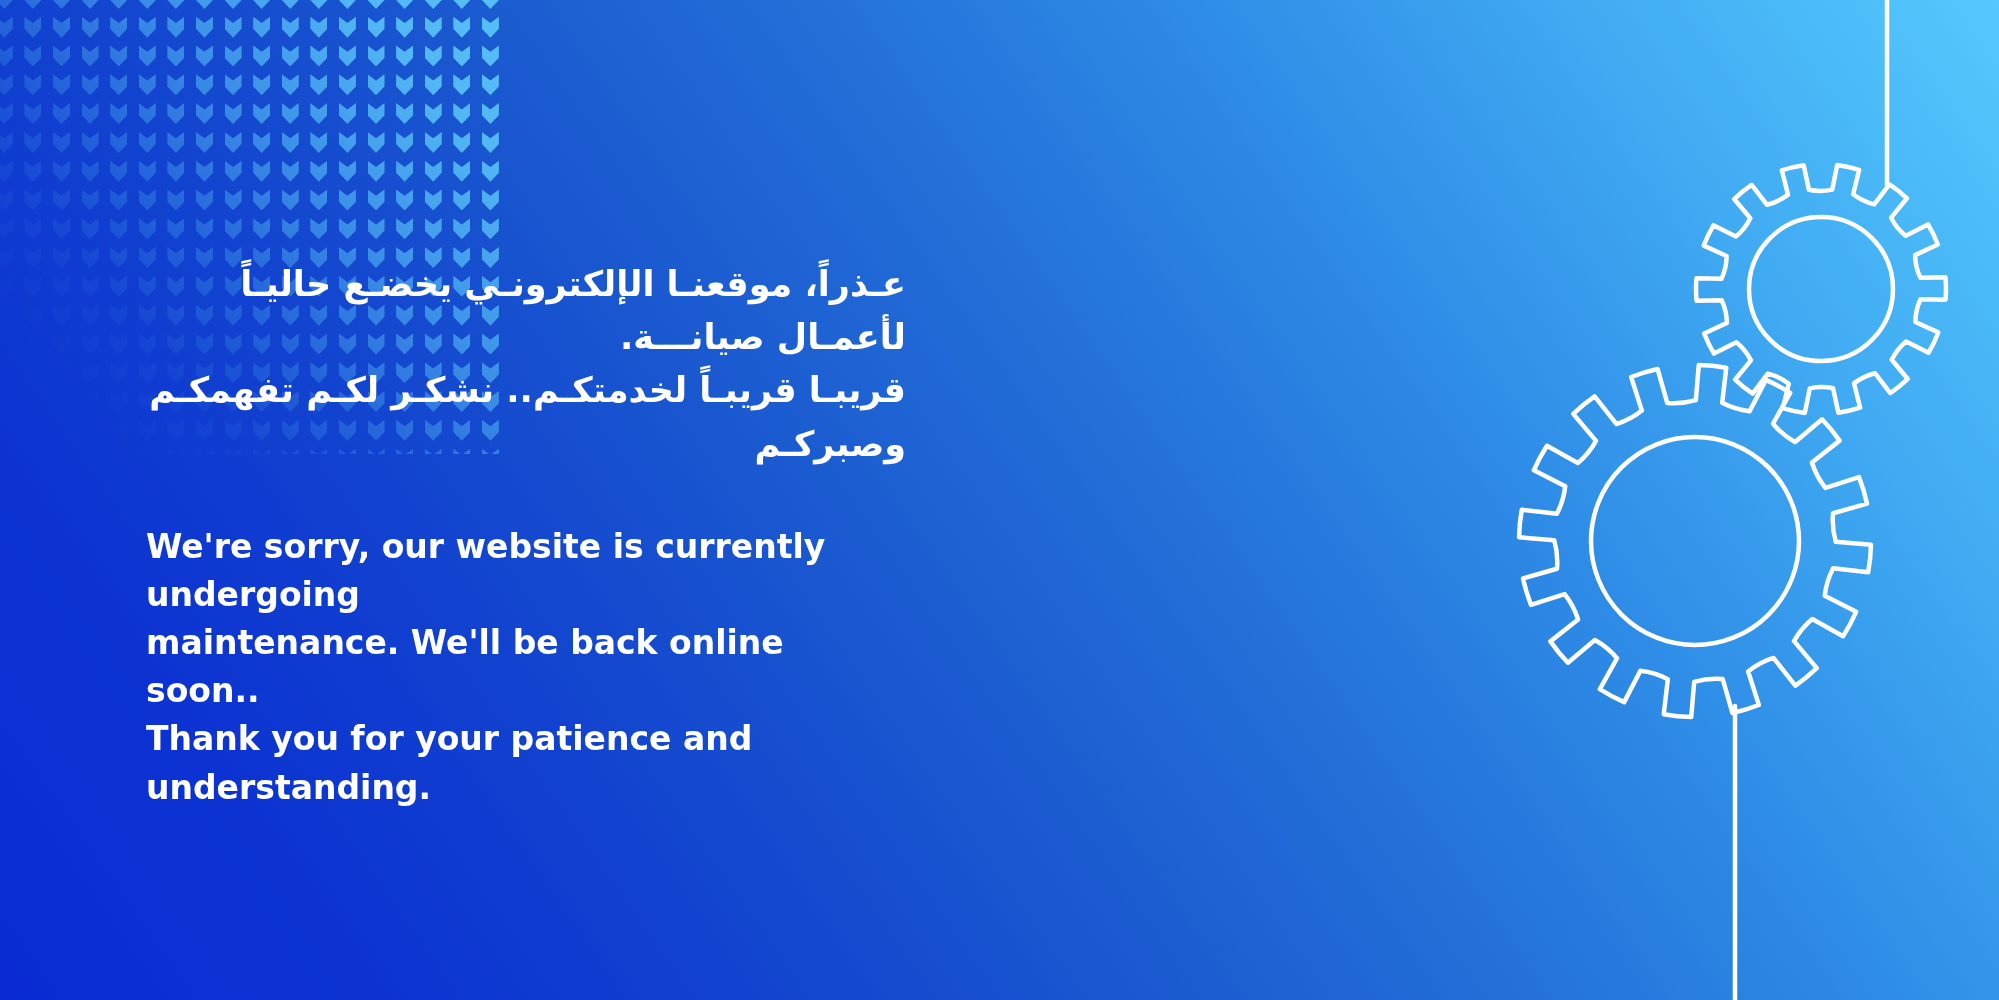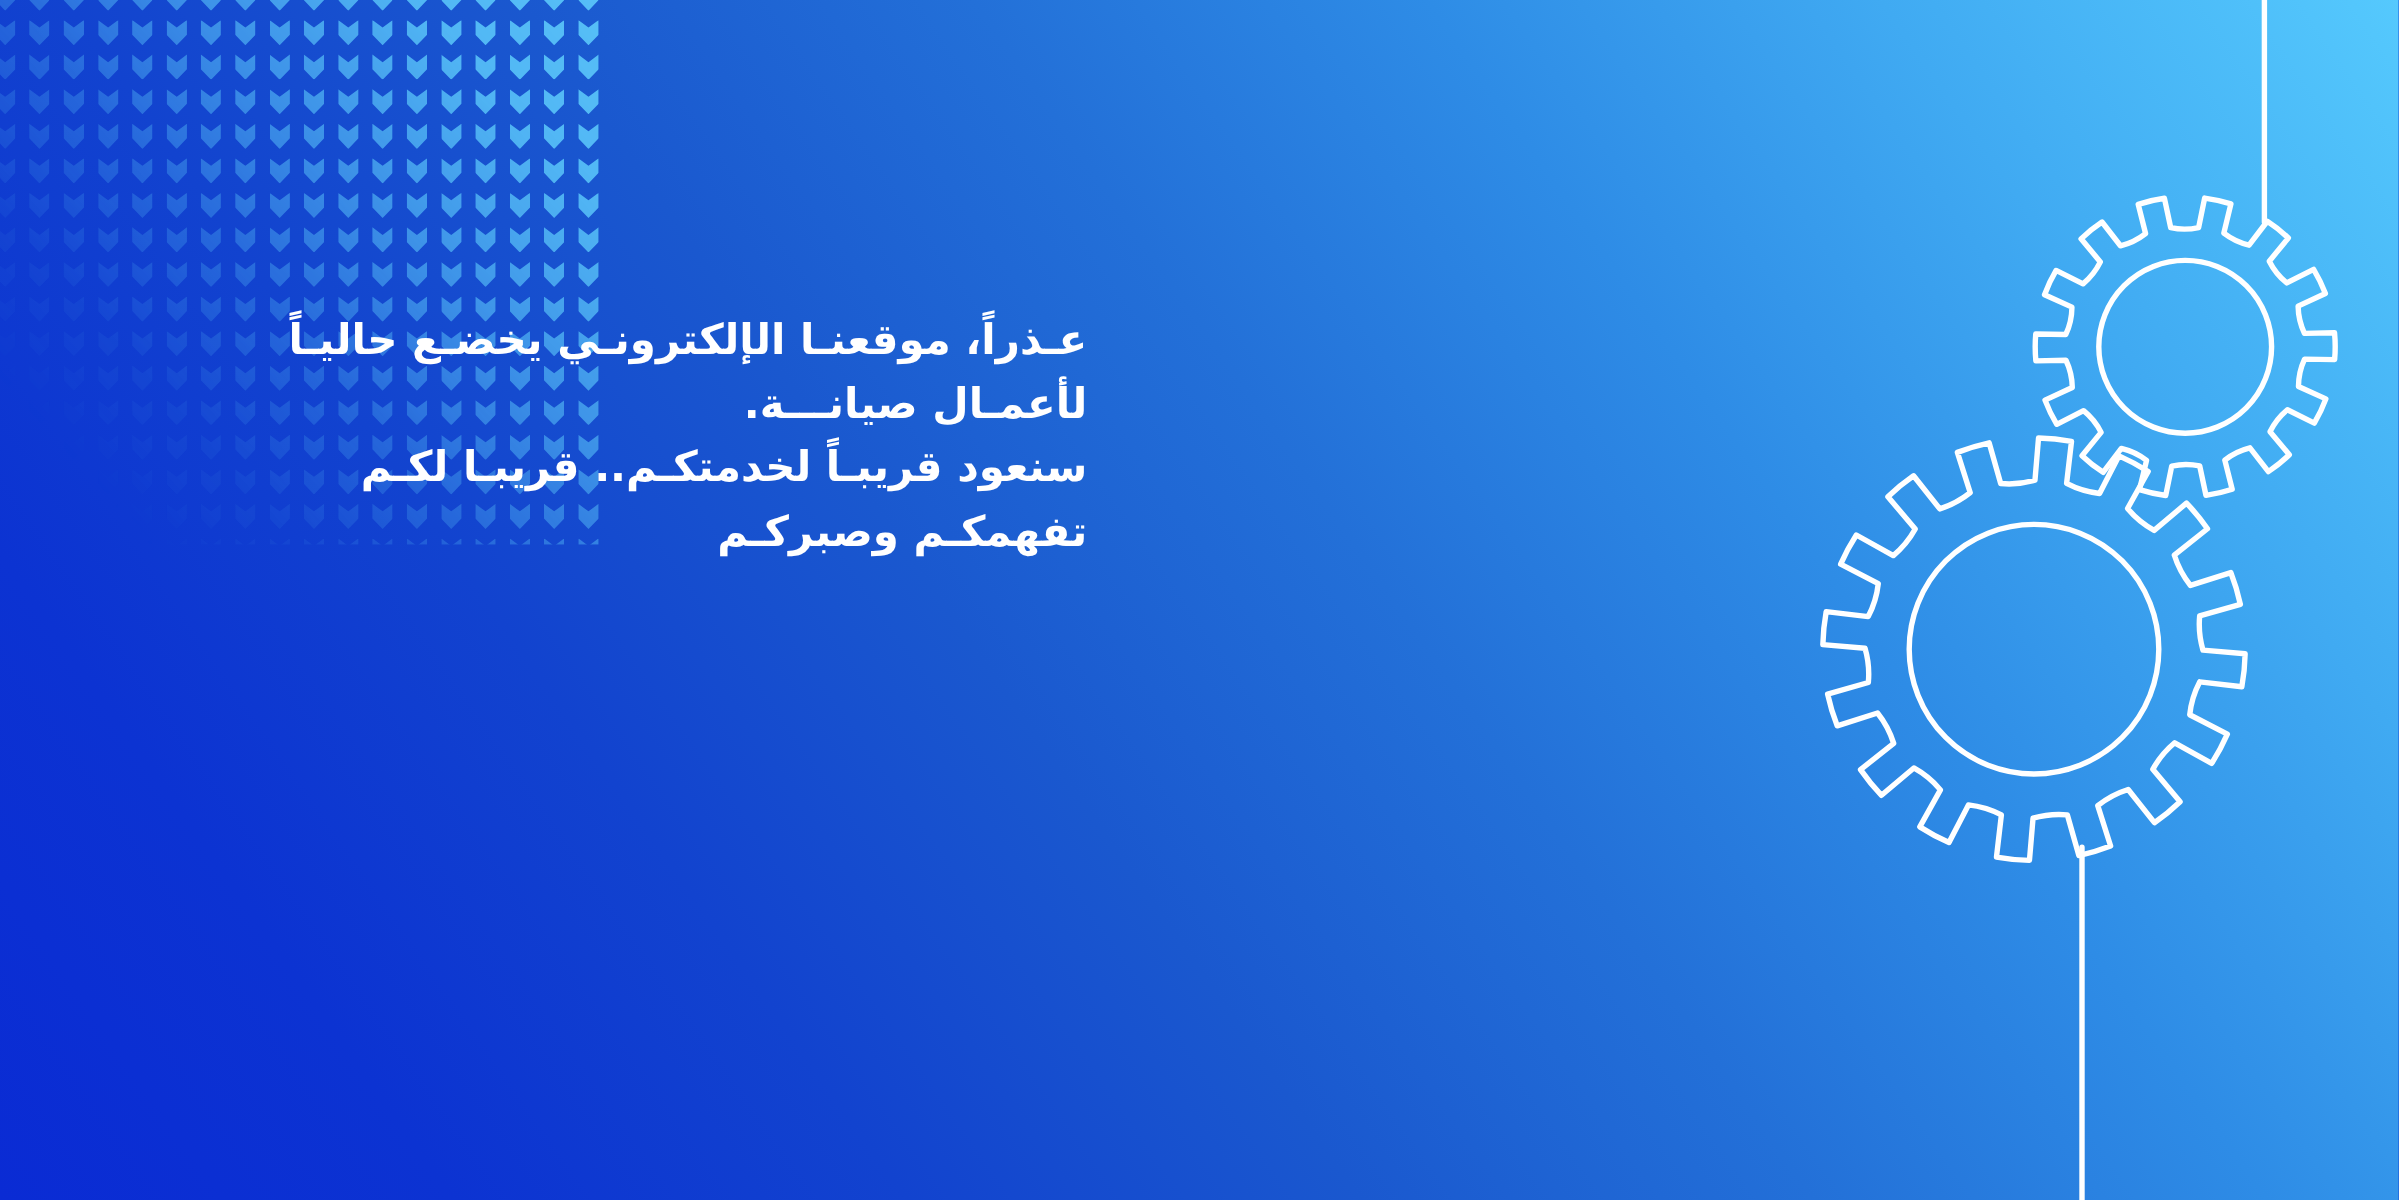--- a/index.html
+++ b/index.html
@@ -444,16 +444,19 @@
         <path id="gearLarge" d="M 439.78 365.04 A 176.00 176.00 0 0 1 467.26 367.80 L 463.18 402.85 A 77.44 77.44 0 0 0 490.63 411.23 L 506.83 379.88 A 176.00 176.00 0 0 1 531.16 392.94 L 513.98 423.76 A 77.44 77.44 0 0 0 536.13 442.01 L 563.09 419.25 A 176.00 176.00 0 0 1 580.57 440.63 L 552.91 462.53 A 77.44 77.44 0 0 0 566.39 487.87 L 600.01 477.15 A 176.00 176.00 0 0 1 607.98 503.60 L 574.04 513.24 A 77.44 77.44 0 0 0 576.80 541.81 L 611.96 544.78 A 176.00 176.00 0 0 1 609.20 572.26 L 574.15 568.18 A 77.44 77.44 0 0 0 565.77 595.63 L 597.12 611.83 A 176.00 176.00 0 0 1 584.06 636.16 L 553.24 618.98 A 77.44 77.44 0 0 0 534.99 641.13 L 557.75 668.09 A 176.00 176.00 0 0 1 536.37 685.57 L 514.47 657.91 A 77.44 77.44 0 0 0 489.13 671.39 L 499.85 705.01 A 176.00 176.00 0 0 1 473.40 712.98 L 463.76 679.04 A 77.44 77.44 0 0 0 435.19 681.80 L 432.22 716.96 A 176.00 176.00 0 0 1 404.74 714.20 L 408.82 679.15 A 77.44 77.44 0 0 0 381.37 670.77 L 365.17 702.12 A 176.00 176.00 0 0 1 340.84 689.06 L 358.02 658.24 A 77.44 77.44 0 0 0 335.87 639.99 L 308.91 662.75 A 176.00 176.00 0 0 1 291.43 641.37 L 319.09 619.47 A 77.44 77.44 0 0 0 305.61 594.13 L 271.99 604.85 A 176.00 176.00 0 0 1 264.02 578.40 L 297.96 568.76 A 77.44 77.44 0 0 0 295.20 540.19 L 260.04 537.22 A 176.00 176.00 0 0 1 262.80 509.74 L 297.85 513.82 A 77.44 77.44 0 0 0 306.23 486.37 L 274.88 470.17 A 176.00 176.00 0 0 1 287.94 445.84 L 318.76 463.02 A 77.44 77.44 0 0 0 337.01 440.87 L 314.25 413.91 A 176.00 176.00 0 0 1 335.63 396.43 L 357.53 424.09 A 77.44 77.44 0 0 0 382.87 410.61 L 372.15 376.99 A 176.00 176.00 0 0 1 398.60 369.02 L 408.24 402.96 A 77.44 77.44 0 0 0 436.81 400.20 Z"></path>
         <circle cx="436" cy="541" r="104"></circle>
       </g>
 
       <path d="M 476 706 L 476 1020"></path>
     </svg>
   </div>
 
   <div class="copy">
     <p class="arabic">عـذراً، موقعنـا الإلكترونـي يخضـع حاليـاً لأعمـال صيانـــة.
-سنعود قريبـاً لخدمتكـم.. قريبـا لكـم تفهمكـم وصبركـم</p>
+قريبـا قريبـاً لخدمتكـم.. نشكـر لكـم تفهمكـم وصبركـم</p>
+    <p class="english">We're sorry, our website is currently undergoing
+maintenance. We'll be back online soon..
+Thank you for your patience and understanding.</p>
   </div>
 
 </div>
 
 </body></html>

